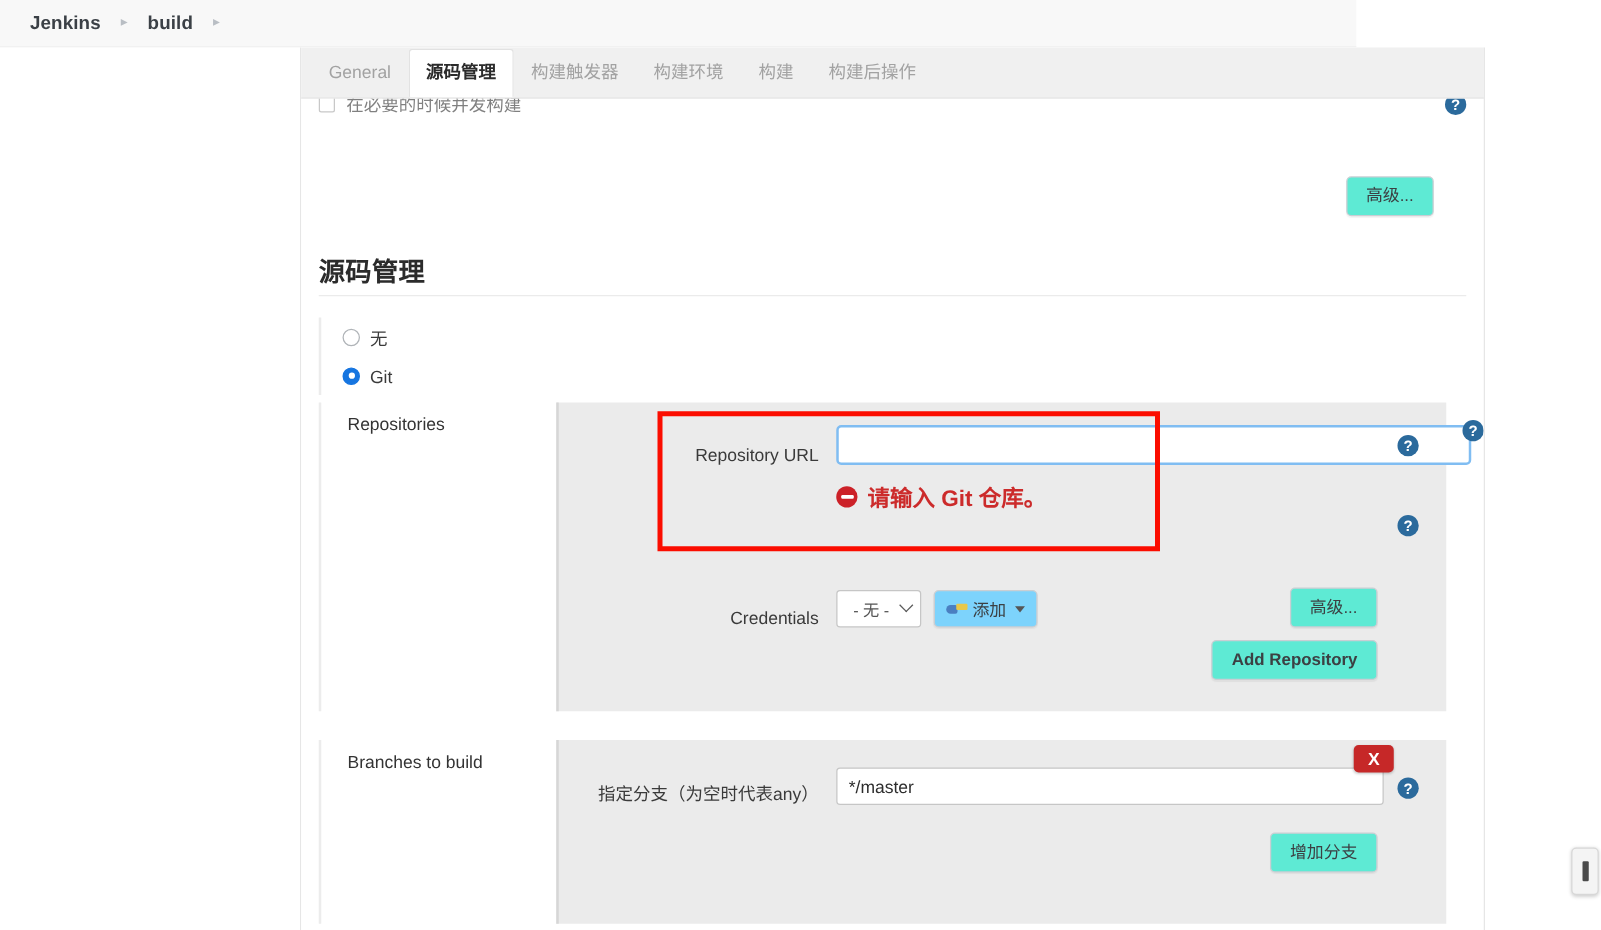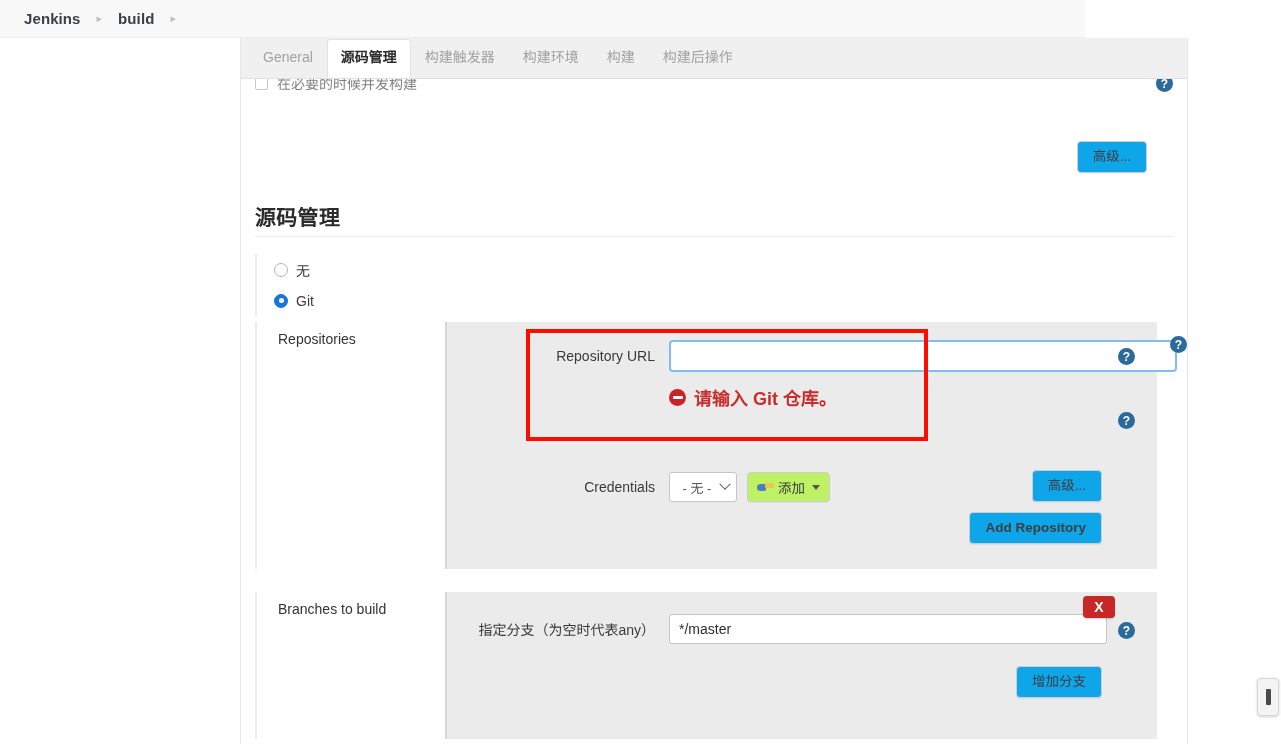--- a/index.html
+++ b/index.html
@@ -130,21 +130,21 @@
   }
 
   .adv-btn-row-top {
     position: absolute;
     right: 40px; top: 62px;
   }
 
   
   .jbtn {
     display: inline-block;
-    background: #0ea5e9;
+    background: #5eead4;
     border: 1px solid #c9ced3;
     border-radius: 4px;
     box-shadow: 0 1px 1px rgba(0,0,0,.05);
     font-size: 13.5px;
     color: #3c4043;
     padding: 7px 15px;
     cursor: pointer;
     line-height: 1.2;
     white-space: nowrap;
     font-family: "Liberation Sans", "DejaVu Sans", sans-serif;
@@ -224,21 +224,21 @@
     position: absolute;
     left: 188px; top: 0;
     width: 712px;
     background: #ebebeb;
     border-left: 2px solid #d6d6d6;
   }
 
   .field-row {
     position: relative;
     display: flex;
-    align-items: center;
+    align-items: flex-end;
     padding: 0 0 17px 22px;
   }
   .field-label {
     font-size: 14px;
     color: #3a3a3a;
     text-align: right;
     white-space: nowrap;
     flex: none;
   }
   .text-input {
@@ -310,21 +310,21 @@
     border-right: 1.6px solid #5a5a5a;
     border-bottom: 1.6px solid #5a5a5a;
     transform: translateY(-60%) rotate(45deg);
   }
 
   
   .add-cred {
     display: inline-flex;
     align-items: center;
     gap: 4px;
-    background: #bef264;
+    background: #7dd3fc;
     border: 1px solid #c9ced3;
     border-radius: 4px;
     box-shadow: 0 1px 1px rgba(0,0,0,.05);
     height: 30px;
     padding: 0 9px;
     font-size: 13.5px;
     color: #3c4043;
     cursor: pointer;
     white-space: nowrap;
   }

